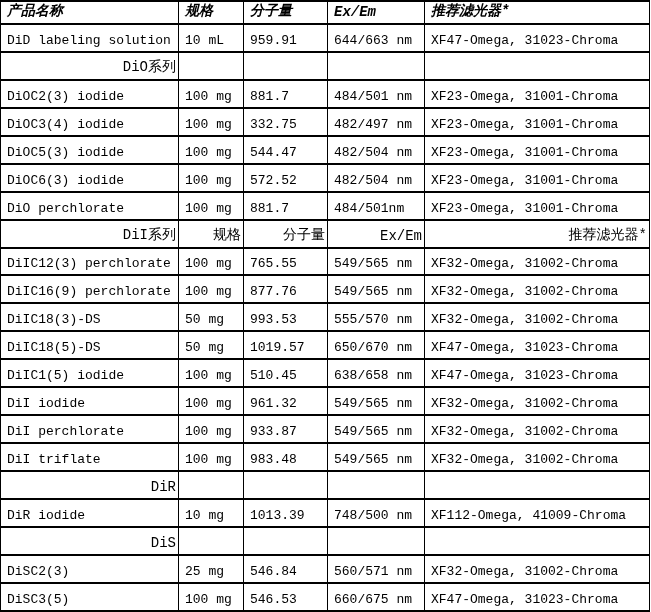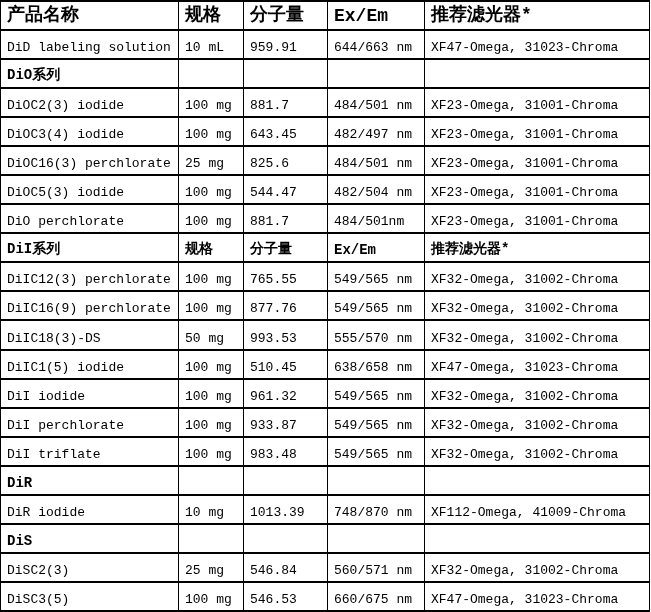--- a/index.html
+++ b/index.html
@@ -35,28 +35,30 @@
     font-size: 13px;
     font-weight: normal;
     color: #000000;
     white-space: nowrap;
     overflow: hidden;
     box-sizing: border-box;
   }
   thead th {
     height: 22px;
     font-weight: bold;
-    font-size: 18px;
+    font-size: 14px;
+    font-style: italic;
   }
   tbody td {
     height: 25px;
   }
   tr.section td {
-    font-weight: bold;
+    font-weight: normal;
     font-size: 14px;
+    text-align: right;
   }
 </style>
 </head>
 <body>
 
 <table>
   <colgroup>
     <col class="c1">
       <col class="c2">
       <col class="c3">
@@ -90,35 +92,35 @@
       <tr class="data">
         <td>DiOC2(3) iodide</td>
         <td>100 mg</td>
         <td>881.7</td>
         <td>484/501 nm</td>
         <td>XF23-Omega, 31001-Chroma</td>
       </tr>
       <tr class="data">
         <td>DiOC3(4) iodide</td>
         <td>100 mg</td>
-        <td>643.45</td>
+        <td>332.75</td>
         <td>482/497 nm</td>
         <td>XF23-Omega, 31001-Chroma</td>
       </tr>
       <tr class="data">
-        <td>DiOC16(3) perchlorate</td>
-        <td>25 mg</td>
-        <td>825.6</td>
-        <td>484/501 nm</td>
-        <td>XF23-Omega, 31001-Chroma</td>
-      </tr>
-      <tr class="data">
         <td>DiOC5(3) iodide</td>
         <td>100 mg</td>
         <td>544.47</td>
+        <td>482/504 nm</td>
+        <td>XF23-Omega, 31001-Chroma</td>
+      </tr>
+      <tr class="data">
+        <td>DiOC6(3) iodide</td>
+        <td>100 mg</td>
+        <td>572.52</td>
         <td>482/504 nm</td>
         <td>XF23-Omega, 31001-Chroma</td>
       </tr>
       <tr class="data">
         <td>DiO perchlorate</td>
         <td>100 mg</td>
         <td>881.7</td>
         <td>484/501nm</td>
         <td>XF23-Omega, 31001-Chroma</td>
       </tr>
@@ -144,20 +146,27 @@
         <td>XF32-Omega, 31002-Chroma</td>
       </tr>
       <tr class="data">
         <td>DiIC18(3)-DS</td>
         <td>50 mg</td>
         <td>993.53</td>
         <td>555/570 nm</td>
         <td>XF32-Omega, 31002-Chroma</td>
       </tr>
       <tr class="data">
+        <td>DiIC18(5)-DS</td>
+        <td>50 mg</td>
+        <td>1019.57</td>
+        <td>650/670 nm</td>
+        <td>XF47-Omega, 31023-Chroma</td>
+      </tr>
+      <tr class="data">
         <td>DiIC1(5) iodide</td>
         <td>100 mg</td>
         <td>510.45</td>
         <td>638/658 nm</td>
         <td>XF47-Omega, 31023-Chroma</td>
       </tr>
       <tr class="data">
         <td>DiI iodide</td>
         <td>100 mg</td>
         <td>961.32</td>
@@ -182,21 +191,21 @@
         <td>DiR</td>
         <td></td>
         <td></td>
         <td></td>
         <td></td>
       </tr>
       <tr class="data">
         <td>DiR iodide</td>
         <td>10 mg</td>
         <td>1013.39</td>
-        <td>748/870 nm</td>
+        <td>748/500 nm</td>
         <td>XF112-Omega, 41009-Chroma</td>
       </tr>
       <tr class="section">
         <td>DiS</td>
         <td></td>
         <td></td>
         <td></td>
         <td></td>
       </tr>
       <tr class="data">

